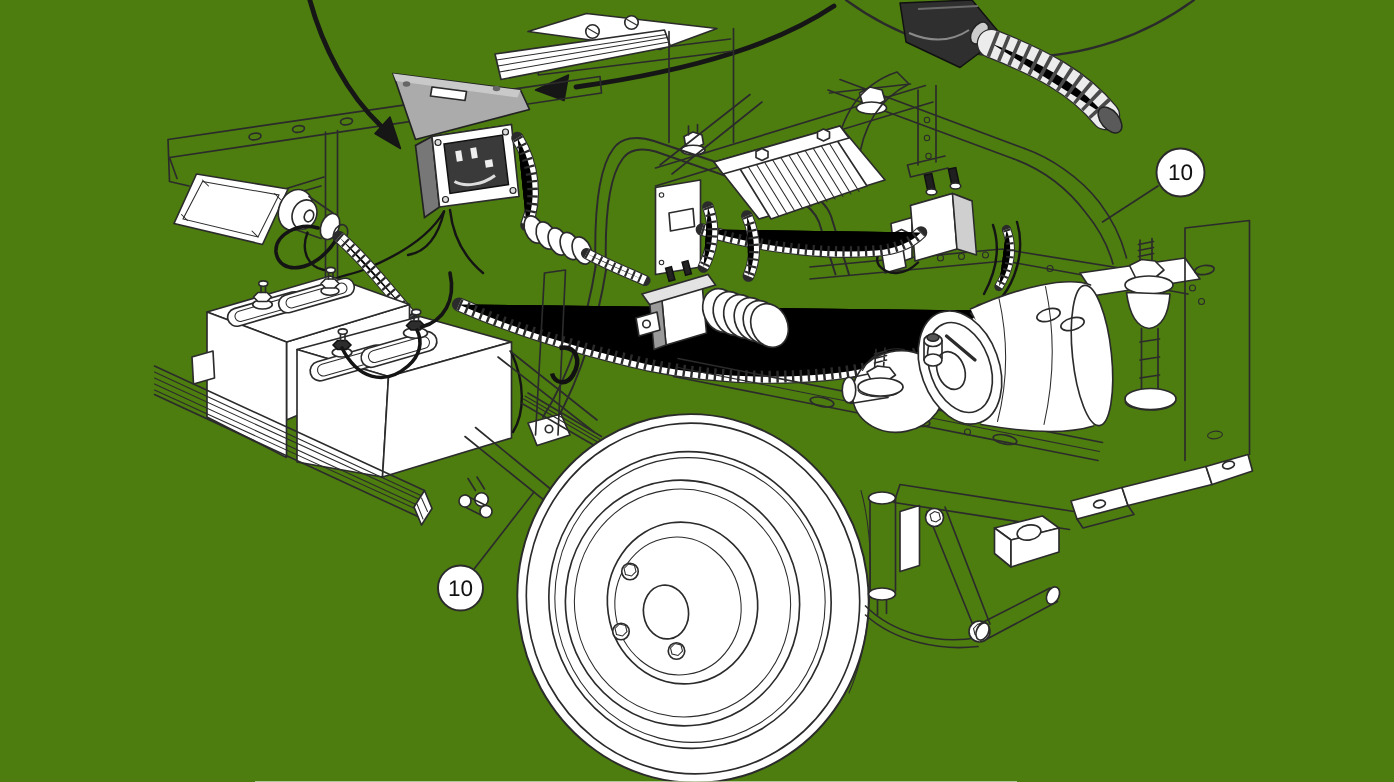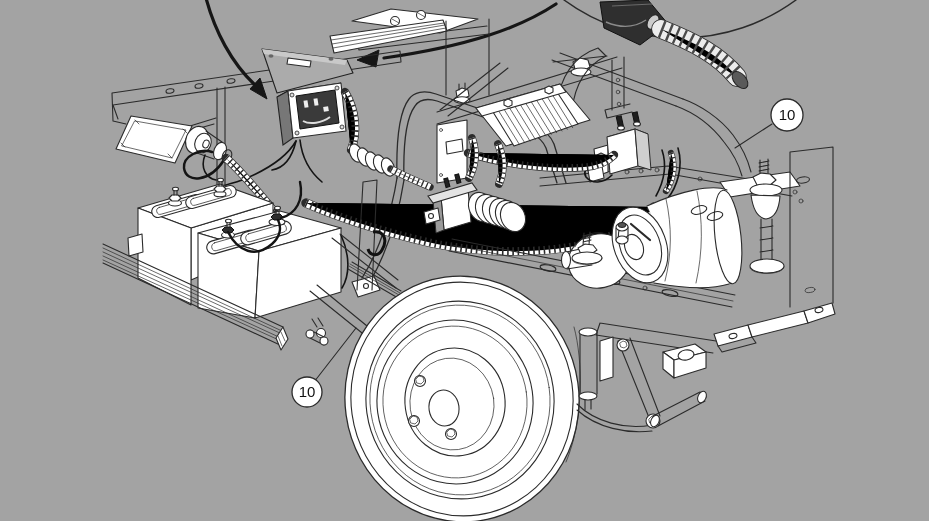--- a/index.html
+++ b/index.html
@@ -1,16 +1,16 @@
 <!DOCTYPE html>
 <html><head>
 <meta charset="utf-8">
 <style>
   html,body{margin:0;padding:0;background:#fff;width:929px;height:521px;overflow:hidden}
-  #stage{width:929px;height:521px;background:#a3a3a3;position:relative}
+  #stage{width:929px;height:521px;background:#4d7c0f;position:relative}
   svg{display:block}
   .ln{stroke:#2b2b2b;fill:none;stroke-width:1.1;stroke-linecap:round;stroke-linejoin:round}
   .thin{stroke:#2b2b2b;fill:none;stroke-width:.7;stroke-linecap:round}
   .fw{fill:#ffffff;stroke:#2b2b2b;stroke-width:1.1;stroke-linejoin:round}
   .fw2{fill:#ffffff;stroke:#2b2b2b;stroke-width:1.3;stroke-linejoin:round}
   .dark{fill:#2f2f2f;stroke:#111;stroke-width:1;stroke-linejoin:round}
   .gray{fill:#ababab;stroke:#222;stroke-width:1.1;stroke-linejoin:round}
   .lgray{fill:#cfcfcf;stroke:#2b2b2b;stroke-width:1;stroke-linejoin:round}
   .mgray{fill:#9a9a9a;stroke:#2b2b2b;stroke-width:1;stroke-linejoin:round}
   .arrow{stroke:#161616;fill:none;stroke-width:3.2;stroke-linecap:round}

